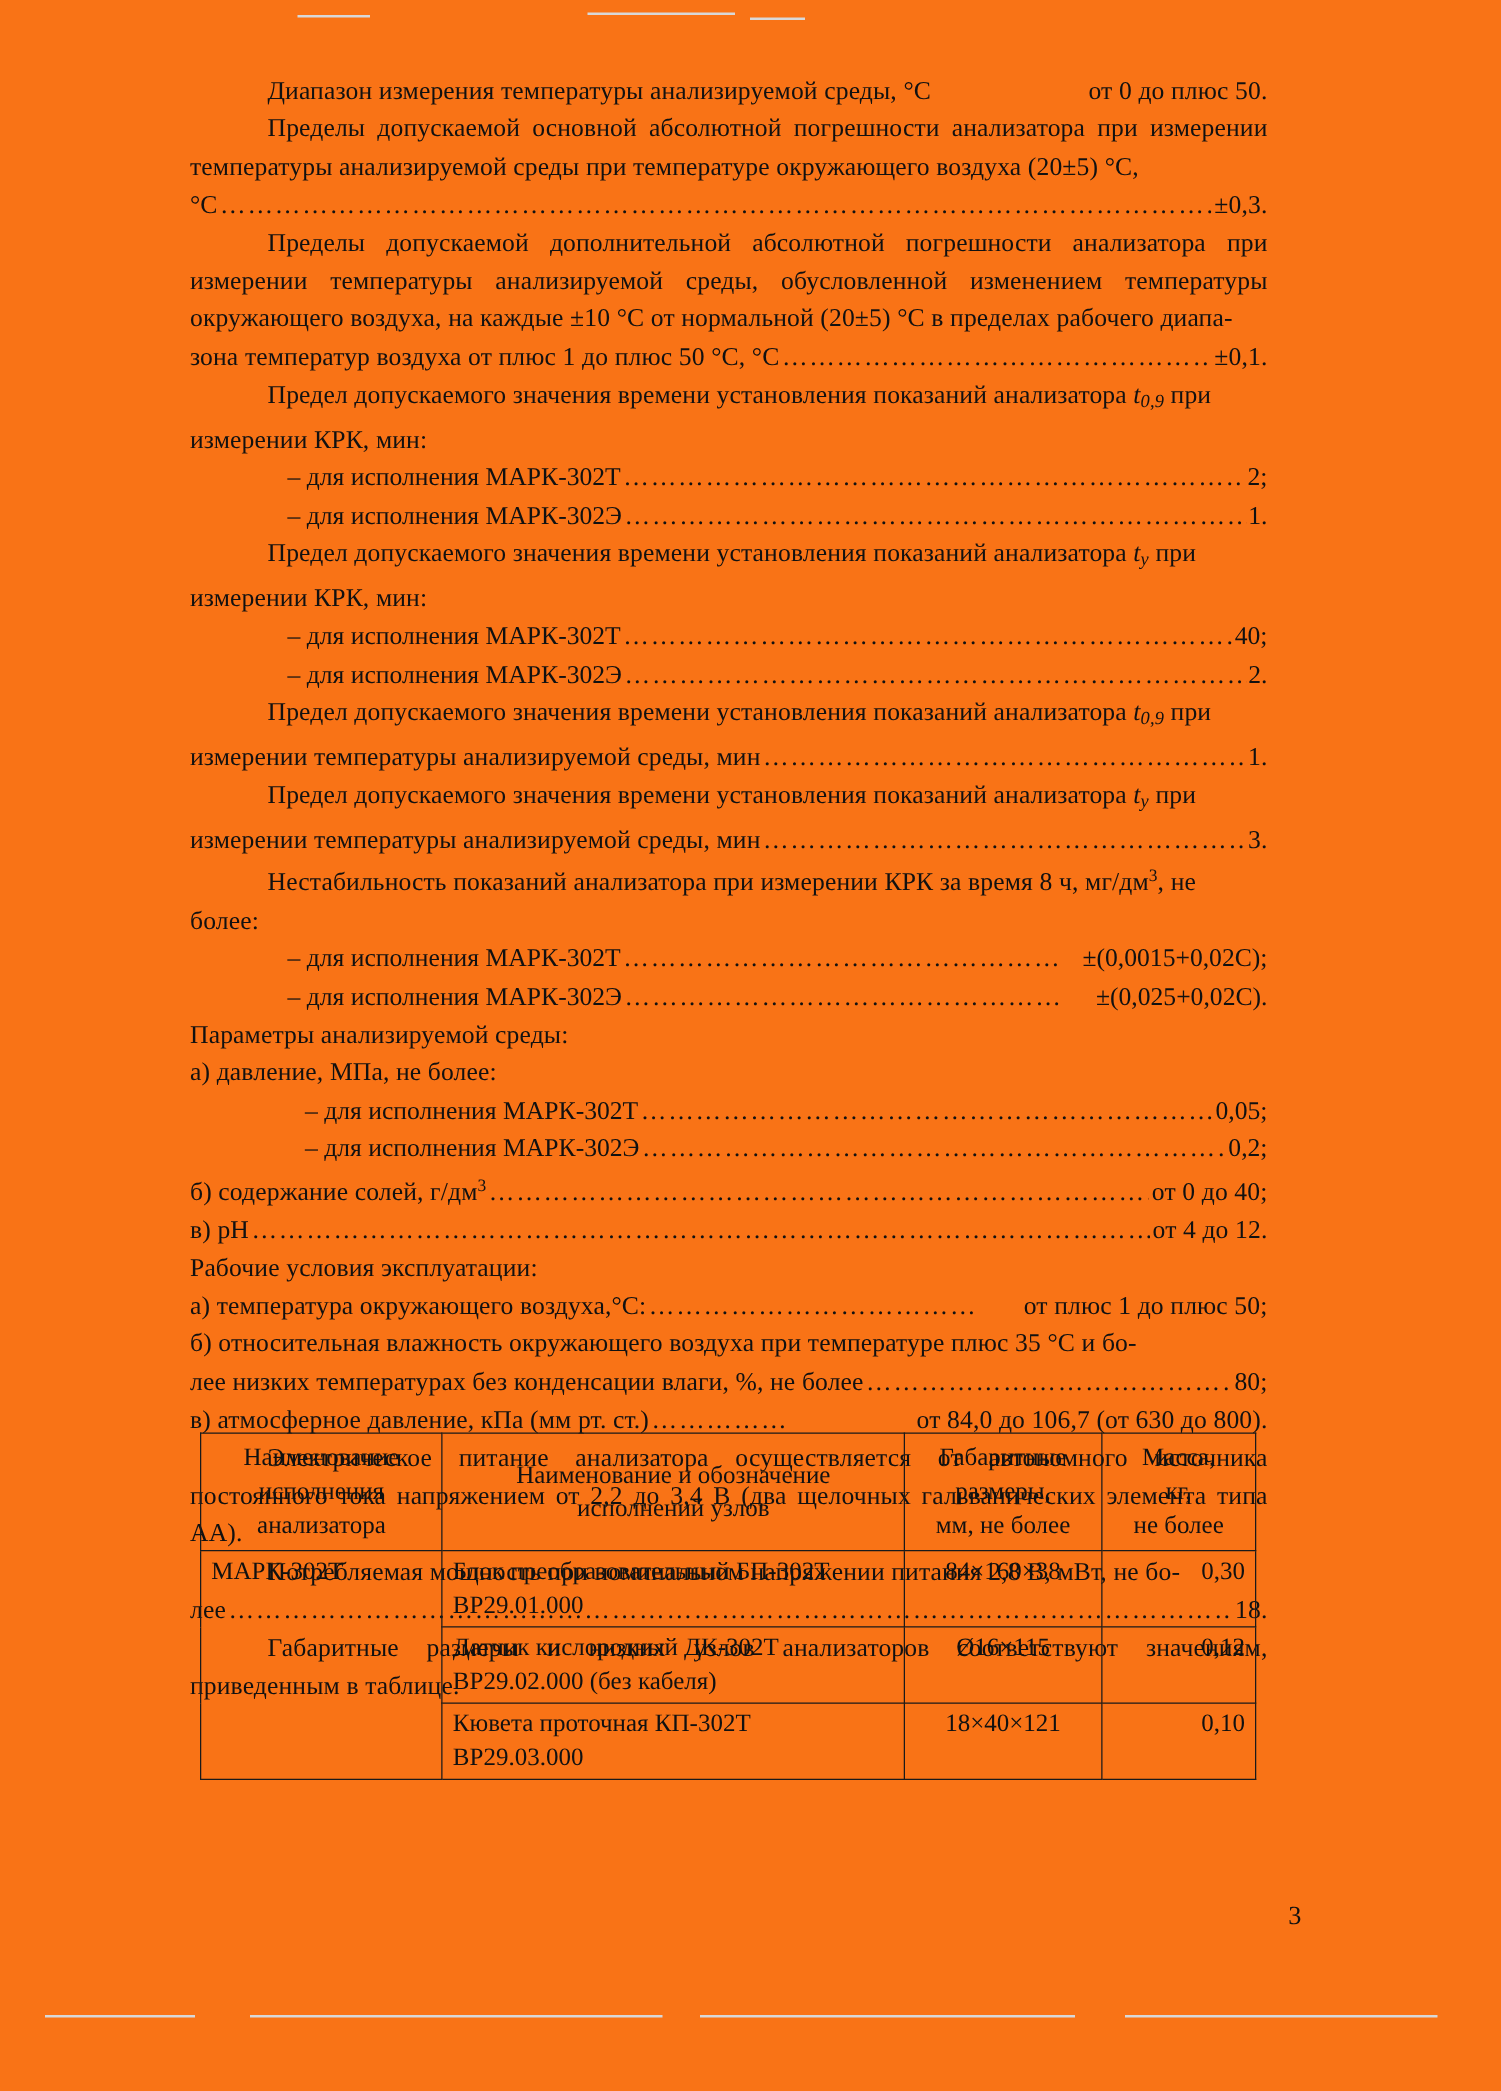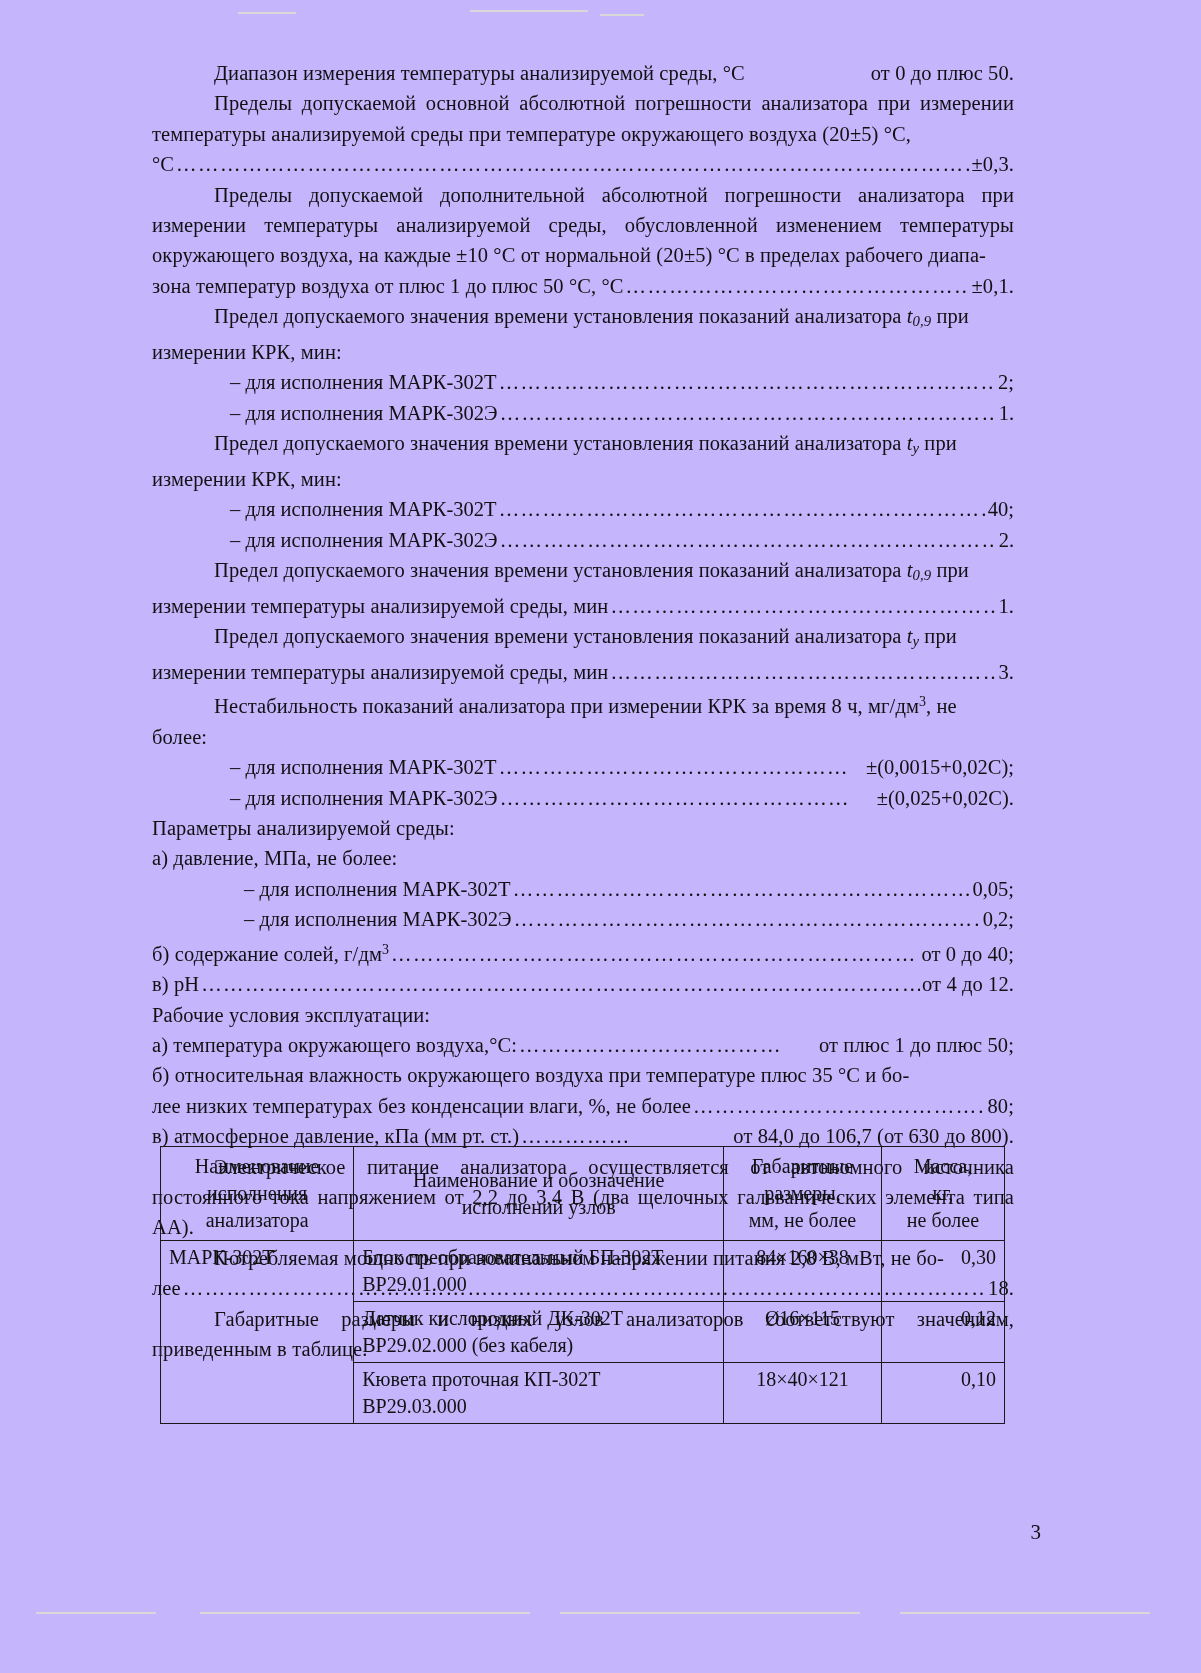--- a/index.html
+++ b/index.html
@@ -9,21 +9,21 @@
   }
   body {
     font-family: "Liberation Serif", "DejaVu Serif", serif;
     color: #111111;
   }
   .page {
     position: relative;
     width: 1201px;
     height: 1673px;
     margin: 0 auto;
-    background: #c4b5fd;
+    background: #f97316;
     overflow: hidden;
   }
   
   .scan-artifact {
     position: absolute;
     background: #d8d8d8;
     height: 2px;
   }
   .scan-artifact.a1 { left: 238px; top: 12px;  width: 58px; }
   .scan-artifact.a2 { left: 470px; top: 10px;  width: 118px; }

